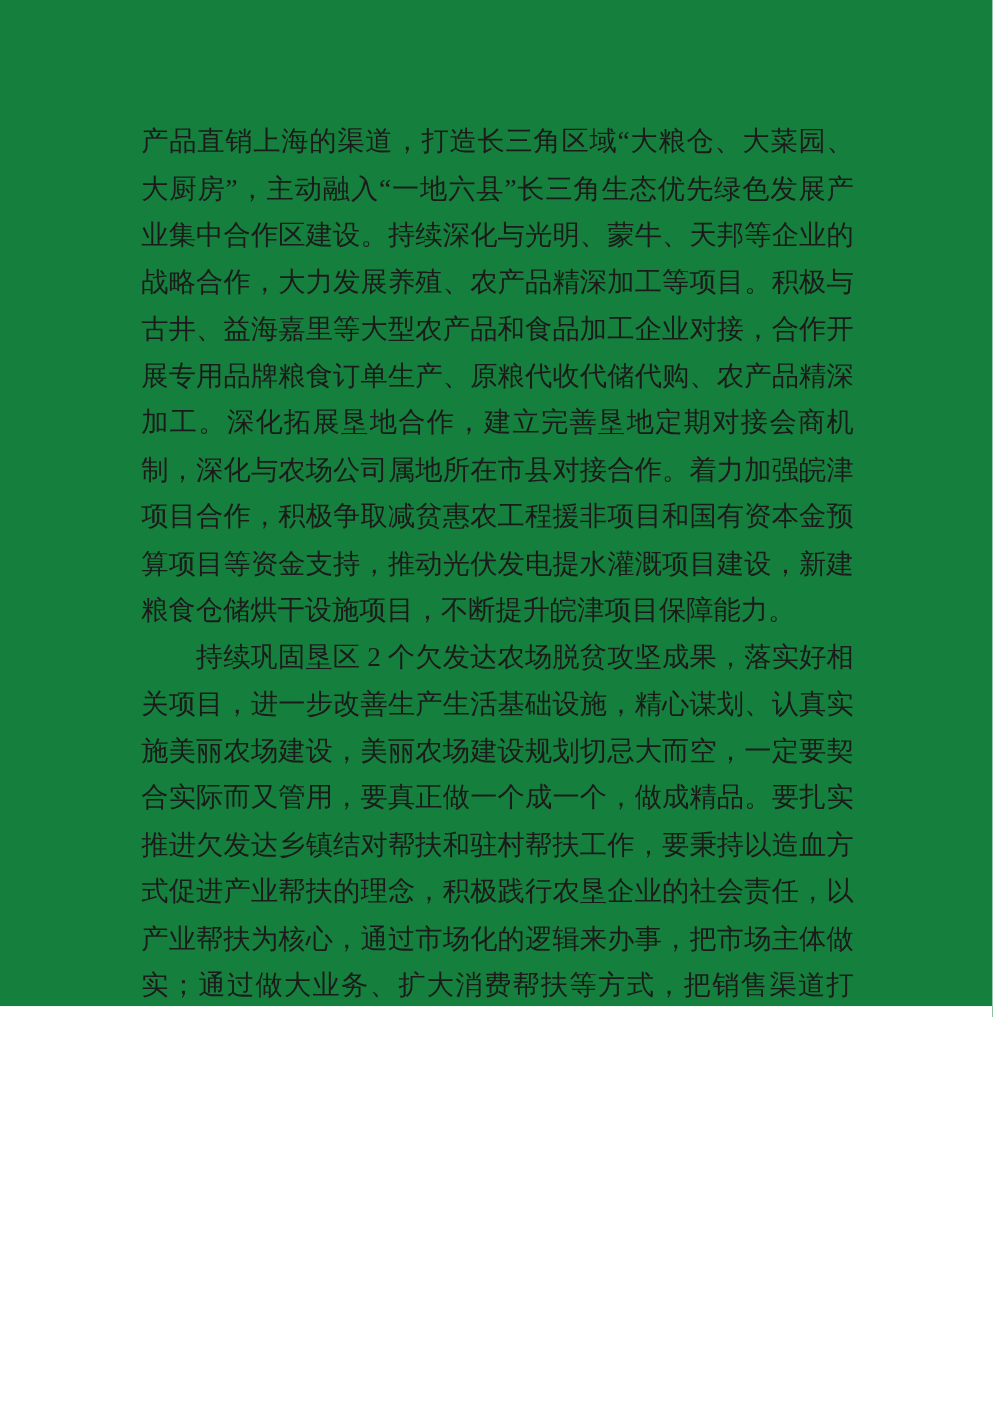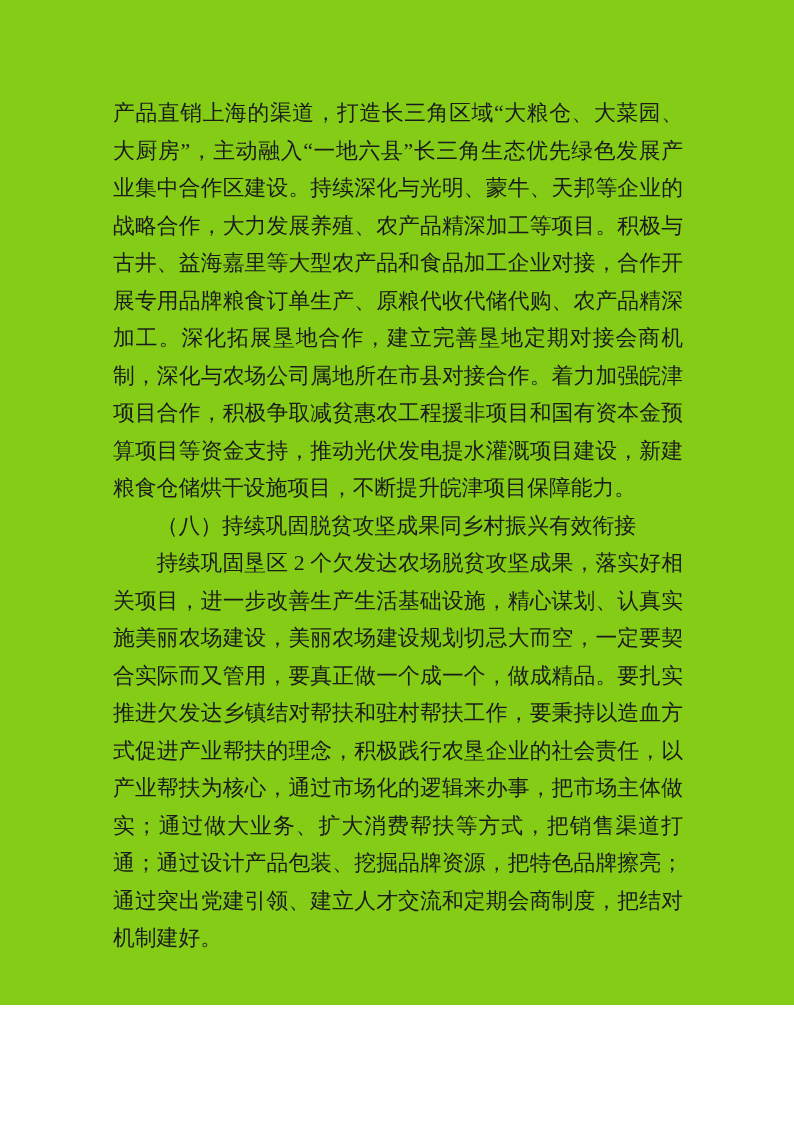--- a/index.html
+++ b/index.html
@@ -3,22 +3,22 @@
 <meta charset="utf-8">
 <style>
   html, body {
     margin: 0;
     padding: 0;
     background: #ffffff;
   }
   .page {
     position: relative;
     width: 794px;
-    height: 1005px;
-    background: #84cc16;
+    height: 805px;
+    background: #15803d;
     overflow: hidden;
     font-family: "Liberation Serif", serif;
     color: #1b1b1b;
   }
   .doc-text {
     position: absolute;
     left: 113px;
     top: 95px;
     width: 570px;
   }
@@ -42,18 +42,17 @@
     letter-spacing: 1px;
     color: #1b1b1b;
   }
 </style>
 </head>
 <body>
 
 <div class="page">
   <main class="doc-text">
     <p class="doc-para">产品直销上海的渠道，打造长三角区域“大粮仓、大菜园、大厨房”，主动融入“一地六县”长三角生态优先绿色发展产业集中合作区建设。持续深化与光明、蒙牛、天邦等企业的战略合作，大力发展养殖、农产品精深加工等项目。积极与古井、益海嘉里等大型农产品和食品加工企业对接，合作开展专用品牌粮食订单生产、原粮代收代储代购、农产品精深加工。深化拓展垦地合作，建立完善垦地定期对接会商机制，深化与农场公司属地所在市县对接合作。着力加强皖津项目合作，积极争取减贫惠农工程援非项目和国有资本金预算项目等资金支持，推动光伏发电提水灌溉项目建设，新建粮食仓储烘干设施项目，不断提升皖津项目保障能力。</p>
-    <p class="doc-para indent">（八）持续巩固脱贫攻坚成果同乡村振兴有效衔接</p>
     <p class="doc-para indent">持续巩固垦区 2 个欠发达农场脱贫攻坚成果，落实好相关项目，进一步改善生产生活基础设施，精心谋划、认真实施美丽农场建设，美丽农场建设规划切忌大而空，一定要契合实际而又管用，要真正做一个成一个，做成精品。要扎实推进欠发达乡镇结对帮扶和驻村帮扶工作，要秉持以造血方式促进产业帮扶的理念，积极践行农垦企业的社会责任，以产业帮扶为核心，通过市场化的逻辑来办事，把市场主体做实；通过做大业务、扩大消费帮扶等方式，把销售渠道打通；通过设计产品包装、挖掘品牌资源，把特色品牌擦亮；通过突出党建引领、建立人才交流和定期会商制度，把结对机制建好。</p>
   </main>
 
   <div class="page-number">- 9 -</div>
 </div>
 
 </body></html>

